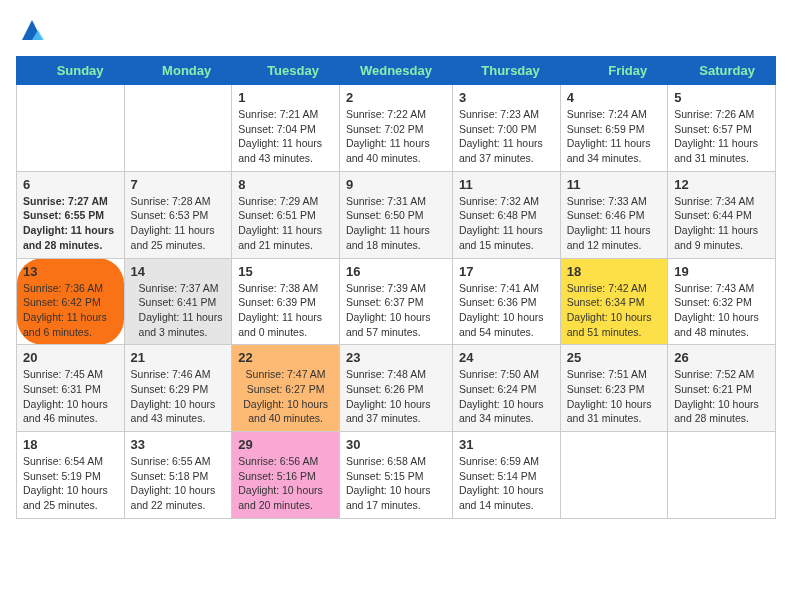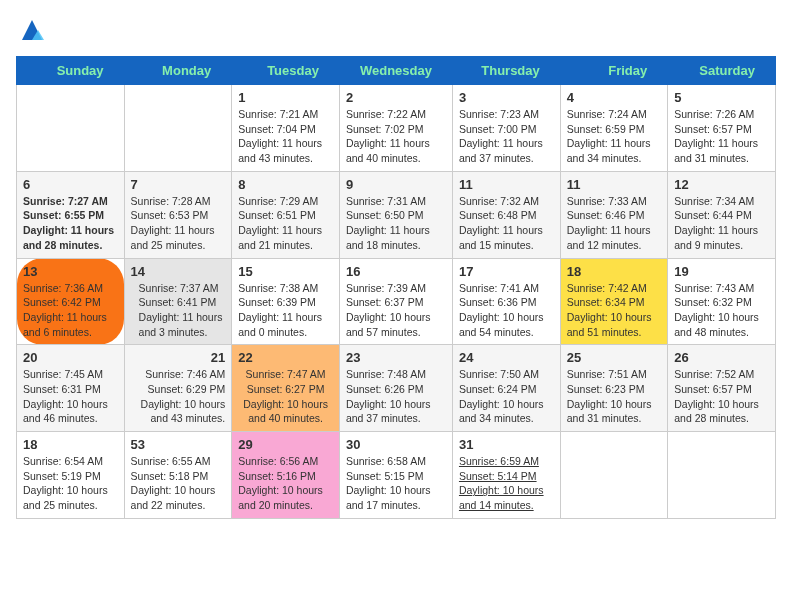--- a/index.html
+++ b/index.html
@@ -244,21 +244,21 @@
 Daylight: 10 hours and 48 minutes.</div>
         </td>
       </tr>
       <tr>
         <td style="background-color: rgb(245, 245, 245);">
           <span class="day-num">20</span>
           <div class="day-info" style="white-space: pre-line;">Sunrise: 7:45 AM
 Sunset: 6:31 PM
 Daylight: 10 hours and 46 minutes.</div>
         </td>
-        <td style="background-color: rgb(245, 245, 245); text-align: right;">
+        <td style="background-color: rgb(245, 245, 245);">
           <span class="day-num">21</span>
           <div class="day-info" style="white-space: pre-line;">Sunrise: 7:46 AM
 Sunset: 6:29 PM
 Daylight: 10 hours and 43 minutes.</div>
         </td>
         <td style="background-color: #fdba74;">
           <span class="day-num">22</span>
           <div class="day-info" style="white-space: pre-line; text-align: center;">Sunrise: 7:47 AM
 Sunset: 6:27 PM
 Daylight: 10 hours and 40 minutes.</div>
@@ -277,52 +277,52 @@
         </td>
         <td style="background-color: rgb(245, 245, 245);">
           <span class="day-num">25</span>
           <div class="day-info" style="white-space: pre-line;">Sunrise: 7:51 AM
 Sunset: 6:23 PM
 Daylight: 10 hours and 31 minutes.</div>
         </td>
         <td style="background-color: rgb(245, 245, 245);">
           <span class="day-num">26</span>
           <div class="day-info" style="white-space: pre-line;">Sunrise: 7:52 AM
-Sunset: 6:57 PM
+Sunset: 6:21 PM
 Daylight: 10 hours and 28 minutes.</div>
         </td>
       </tr>
       <tr>
         <td style="background-color: rgb(255, 255, 255);">
           <span class="day-num">18</span>
           <div class="day-info" style="white-space: pre-line;">Sunrise: 6:54 AM
 Sunset: 5:19 PM
 Daylight: 10 hours and 25 minutes.</div>
         </td>
         <td style="background-color: rgb(255, 255, 255);">
-          <span class="day-num">53</span>
+          <span class="day-num">33</span>
           <div class="day-info" style="white-space: pre-line;">Sunrise: 6:55 AM
 Sunset: 5:18 PM
 Daylight: 10 hours and 22 minutes.</div>
         </td>
         <td style="background-color: #f9a8d4;">
           <span class="day-num">29</span>
           <div class="day-info" style="white-space: pre-line;">Sunrise: 6:56 AM
 Sunset: 5:16 PM
 Daylight: 10 hours and 20 minutes.</div>
         </td>
         <td style="background-color: rgb(255, 255, 255);">
           <span class="day-num">30</span>
           <div class="day-info" style="white-space: pre-line;">Sunrise: 6:58 AM
 Sunset: 5:15 PM
 Daylight: 10 hours and 17 minutes.</div>
         </td>
         <td style="background-color: rgb(255, 255, 255);">
           <span class="day-num">31</span>
-          <div class="day-info" style="white-space: pre-line; text-decoration: underline;">Sunrise: 6:59 AM
+          <div class="day-info" style="white-space: pre-line;">Sunrise: 6:59 AM
 Sunset: 5:14 PM
 Daylight: 10 hours and 14 minutes.</div>
         </td>
         <td class="empty" style="background-color: rgb(255, 255, 255);"></td>
         <td class="empty" style="background-color: rgb(255, 255, 255);"></td>
       </tr>
     </tbody>
 </table>
 
 </body></html>

